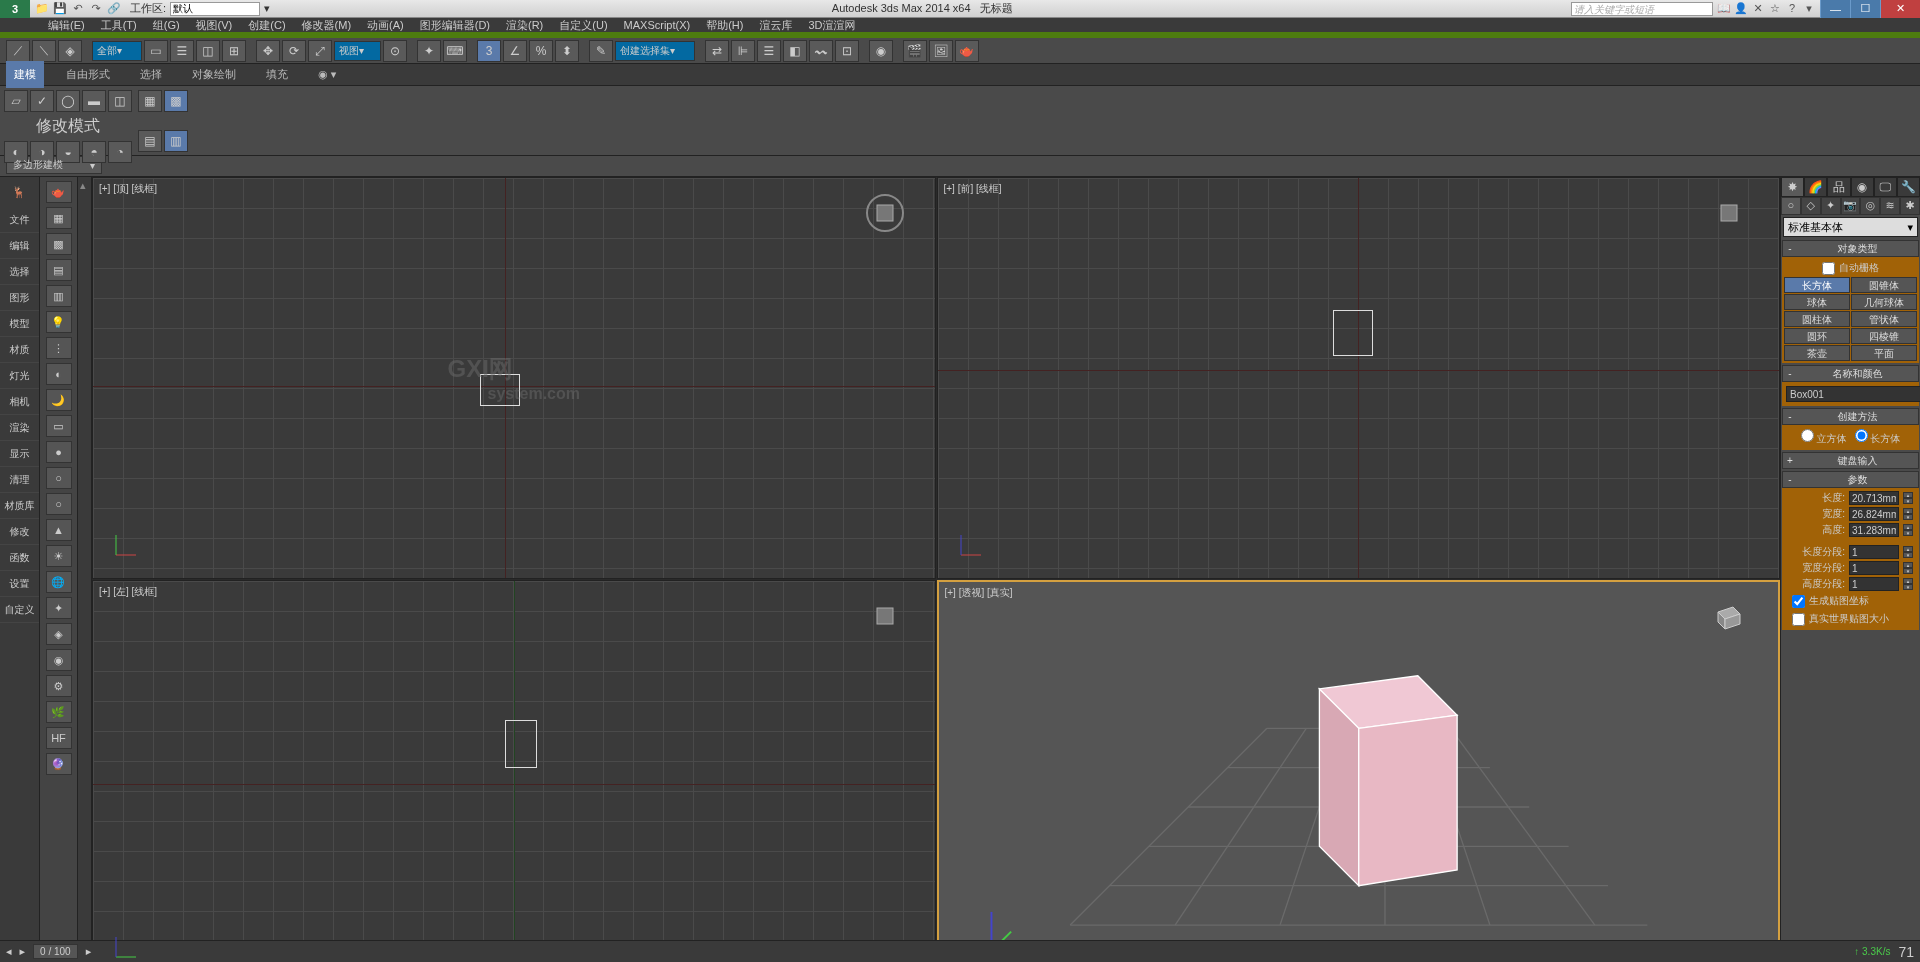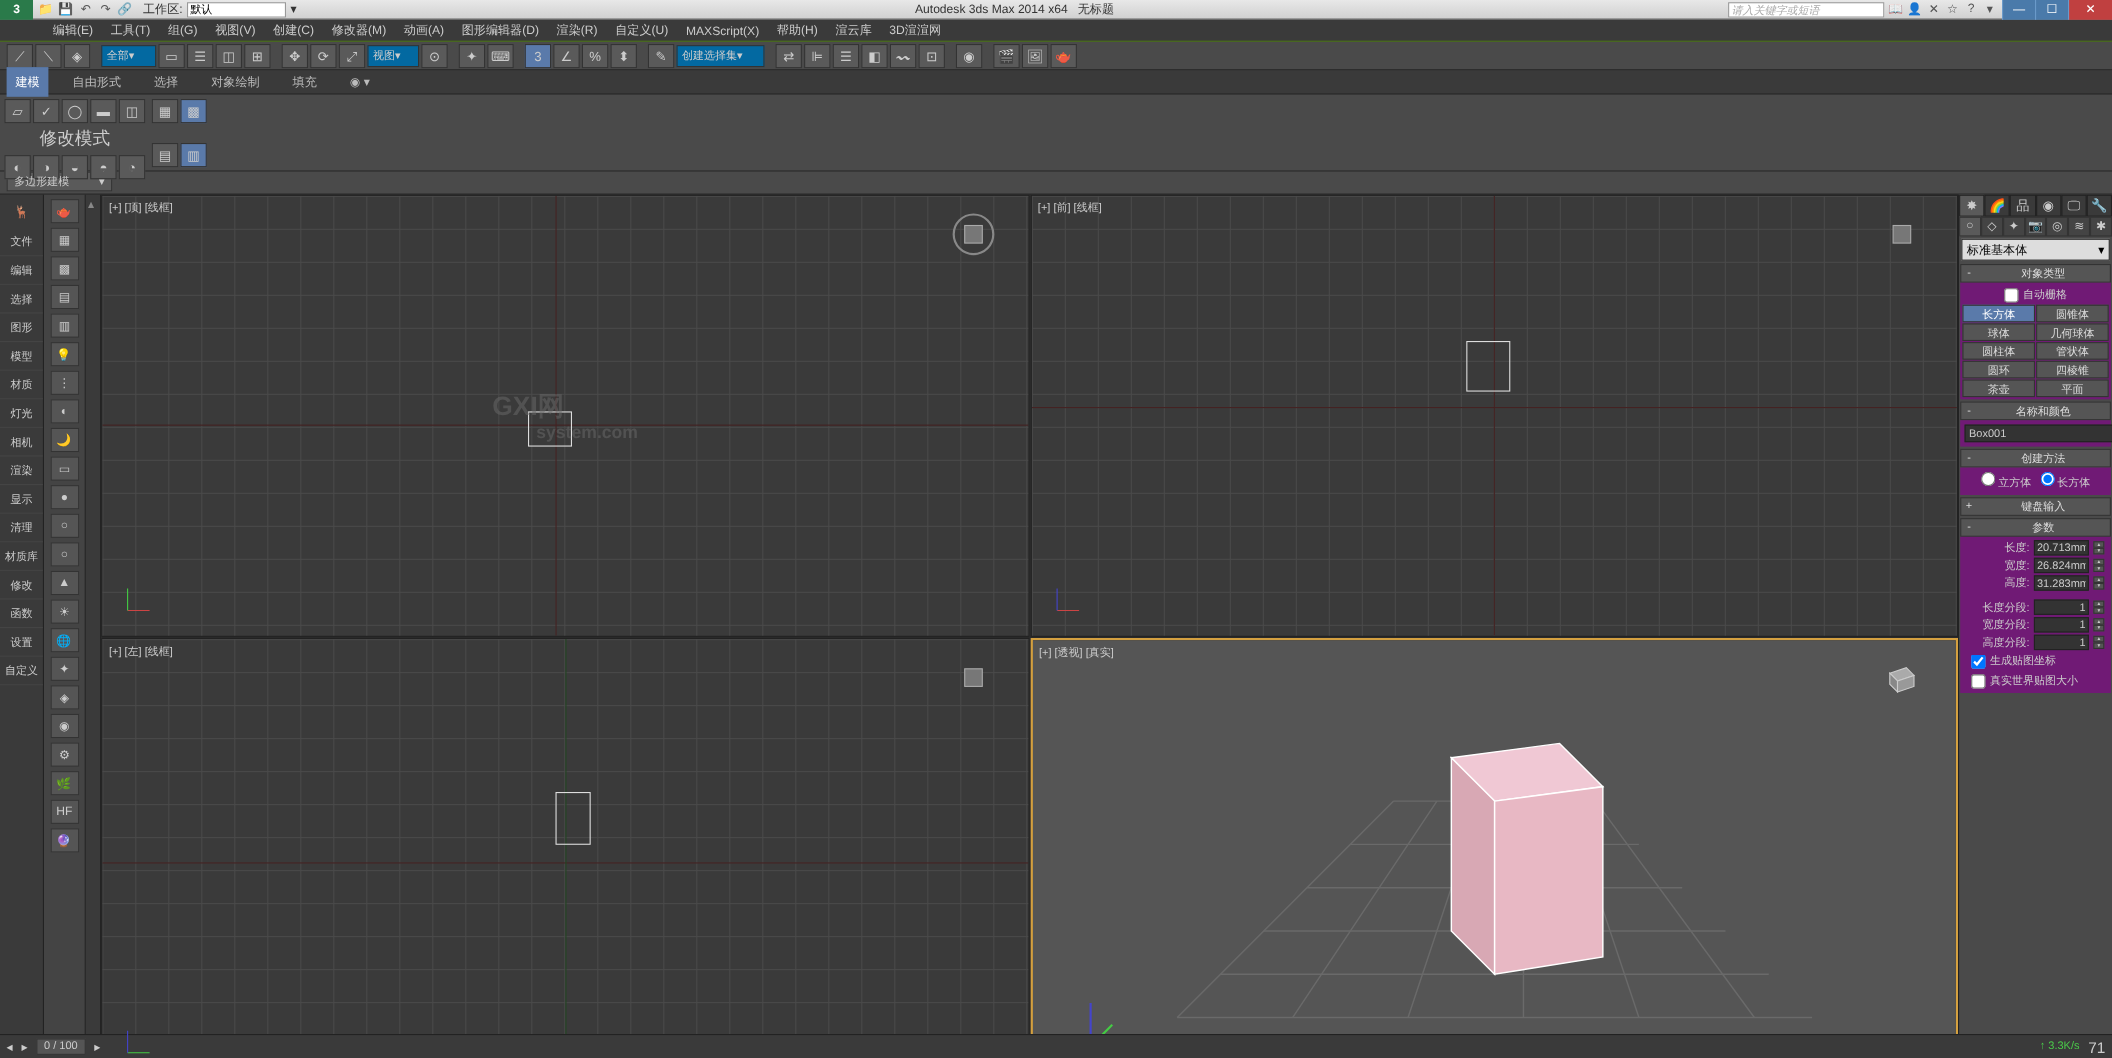--- a/index.html
+++ b/index.html
@@ -14,21 +14,21 @@
 .titlebar .workspace input { width: 90px; height: 14px; font-size: 10px; background: white; border: 1px solid #999; padding: 0 2px; }
 .titlebar .apptitle { flex: 1; text-align: center; color: #333; font-size: 11px; }
 .titlebar .search { width: 142px; height: 14px; background: white; border: 1px solid #999; font-size: 10px; padding: 0 2px; color: #aaa; font-style: italic; }
 .titlebar .righticons { display: flex; gap: 3px; padding: 0 4px; }
 .titlebar .righticons span { width: 14px; height: 14px; color: #555; cursor: pointer; text-align: center; }
 .titlebar .winbtns { display: flex; }
 .titlebar .winbtn { width: 30px; height: 18px; background: #4a7aaa; color: white; display: flex; align-items: center; justify-content: center; cursor: pointer; border-left: 1px solid #6a9aca; }
 .titlebar .winbtn.close { background: #c04040; width: 40px; }
 
 
-.menubar { height: 20px; background: #3a3a3a; display: flex; align-items: flex-end; padding: 0 40px; gap: 0; border-bottom: 1px solid #4d7c0f; }
+.menubar { height: 20px; background: #3a3a3a; display: flex; align-items: center; padding: 0 40px; gap: 0; border-bottom: 6px solid #4d7c0f; }
 .menubar span { padding: 2px 8px; cursor: pointer; color: #ccc; font-size: 11px; }
 
 
 .maintoolbar { height: 26px; background: #4a4a4a; display: flex; align-items: center; padding: 0 6px; gap: 2px; border-bottom: 1px solid #222; }
 .tbtn { width: 24px; height: 22px; background: #5a5a5a; border: 1px solid #333; display: flex; align-items: center; justify-content: center; cursor: pointer; color: #ccc; font-size: 12px; }
 .tbtn.active { background: #5a7aaa; }
 .tsep { width: 6px; }
 .tdrop { height: 20px; background: #0369a1; border: 1px solid #333; color: #ccc; padding: 0 4px; font-size: 10px; display: flex; align-items: center; }
 
 
@@ -76,30 +76,30 @@
 .cp-tab { flex: 1; display: flex; align-items: center; justify-content: center; cursor: pointer; border: 1px solid #222; font-size: 12px; }
 .cp-tab.active { background: #5a5a5a; }
 .cp-subtabs { height: 18px; display: flex; background: #444; }
 .cp-subtab { flex: 1; text-align: center; cursor: pointer; font-size: 11px; padding: 1px 0; border: 1px solid #333; }
 .cp-subtab.active { background: #5a5a5a; }
 .cp-drop { height: 20px; background: #ddd; color: #000; border: 1px solid #222; margin: 2px; padding: 0 4px; display: flex; align-items: center; justify-content: space-between; font-size: 11px; }
 .cp-rollup { margin: 1px; }
 .cp-header { height: 17px; background: #555; color: #ddd; text-align: center; font-size: 10px; padding: 2px 0; border: 1px solid #333; cursor: pointer; display: flex; align-items: center; }
 .cp-header .exp { width: 14px; text-align: center; }
 .cp-header .ttl { flex: 1; }
-.cp-body { background: #701a75; padding: 2px; }
+.cp-body { background: #a16207; padding: 2px; }
 .cp-check { display: flex; align-items: center; justify-content: center; gap: 4px; padding: 2px; font-size: 10px; }
 .cp-btngrid { display: grid; grid-template-columns: 1fr 1fr; gap: 1px; }
 .cp-btn { height: 16px; background: #555; border: 1px solid #333; text-align: center; font-size: 10px; cursor: pointer; padding: 1px 0; color: #ddd; }
 .cp-btn.active { background: #5a7aaa; color: #fff; }
 .cp-namecolor { display: flex; gap: 2px; padding: 2px; }
 .cp-name { flex: 1; height: 16px; background: #333; border: 1px solid #222; color: #ccc; padding: 0 3px; font-size: 10px; }
 .cp-radio { display: flex; justify-content: center; gap: 8px; padding: 2px; font-size: 10px; }
 .cp-param { display: flex; align-items: center; justify-content: flex-end; padding: 1px 4px; gap: 4px; font-size: 10px; }
-.cp-param input { width: 50px; height: 14px; background: #333; border: 1px solid #222; color: #ccc; font-size: 10px; padding: 0 2px; text-align: right; }
+.cp-param input { width: 50px; height: 14px; background: #333; border: 1px solid #222; color: #ccc; font-size: 10px; padding: 0 2px; text-align: left; }
 .cp-spin { width: 10px; display: flex; flex-direction: column; }
 .cp-spin span { height: 6px; background: #555; border: 1px solid #333; font-size: 5px; line-height: 4px; text-align: center; cursor: pointer; }
 
 
 .statusbar { height: 22px; background: #3a3a3a; display: flex; align-items: center; padding: 0 6px; border-top: 1px solid #222; gap: 8px; position: absolute; bottom: 0; left: 0; right: 0; }
 .timeslider { flex: 0 0 auto; display: flex; align-items: center; gap: 4px; }
 .timeslider .frame { color: #ccc; font-size: 10px; background: #555; padding: 1px 6px; border: 1px solid #333; }
 .statusbar .spacer { flex: 1; }
 .statusbar .fps { color: #4aca4a; font-size: 10px; }
 .statusbar .mem { color: #ccc; font-size: 14px; }

